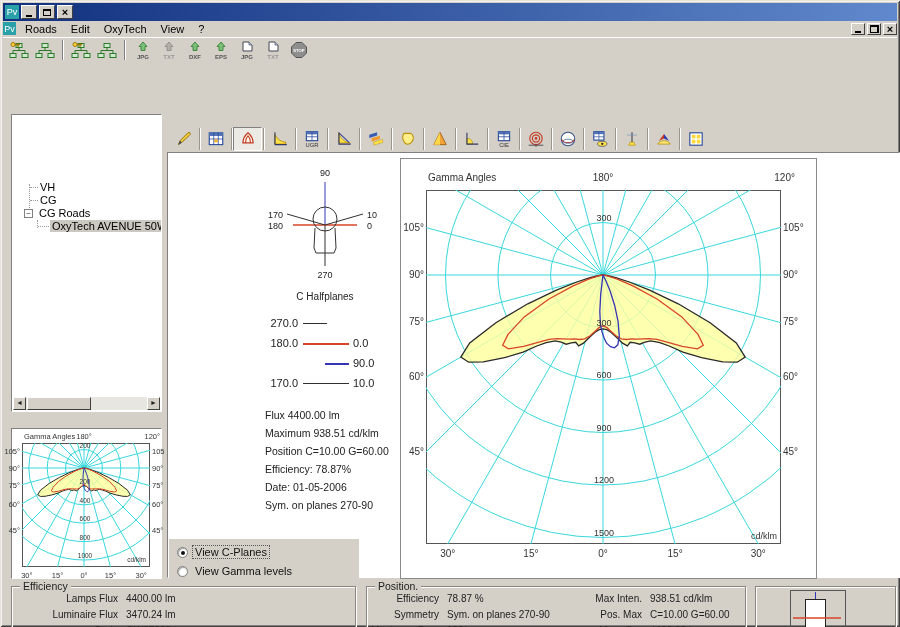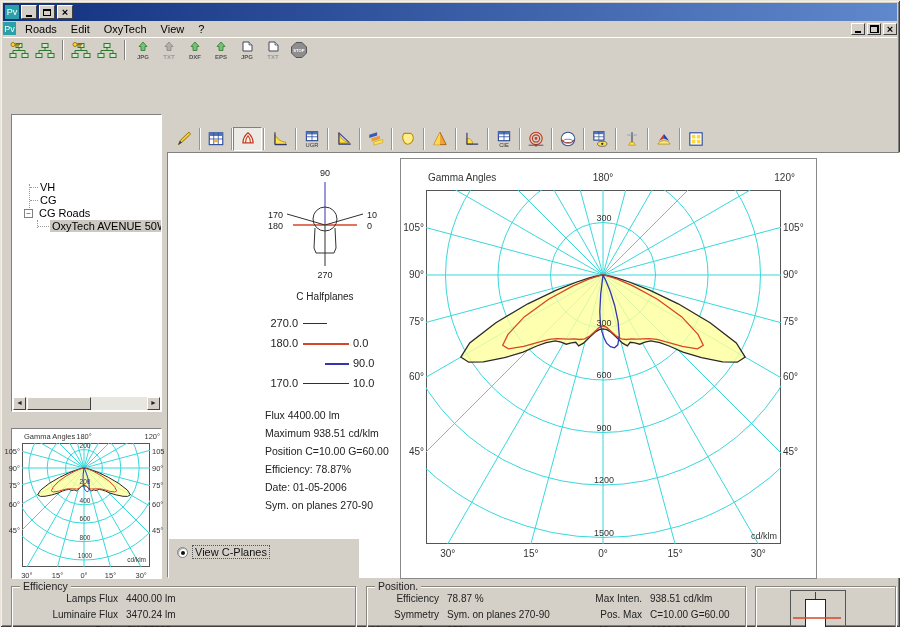--- a/index.html
+++ b/index.html
@@ -460,20 +460,24 @@
         <div>Efficiency:  78.87%</div>
         <div>Date: 01-05-2006</div>
         <div>Sym. on planes 270-90</div>
       </div>
 
     <div class="radio-panel">
       <div class="radio-row">
         <span class="rb on"></span>
         <span class="rlabel focus">View C-Planes</span>
       </div>
+      <div class="radio-row">
+        <span class="rb"></span>
+        <span class="rlabel">View Gamma levels</span>
+      </div>
     </div>
 
     <svg id="main-svg" width="417" height="421">
         <defs>
           <clipPath id="cpmain-svg">
             <rect x="26" y="32" width="355" height="354"></rect>
           </clipPath>
         </defs>
         <rect x="0.5" y="0.5" width="416" height="420" fill="#fff" stroke="#8a8a8a"></rect>
         <rect x="26.5" y="32.5" width="354" height="353" fill="#fff" stroke="#555"></rect>

